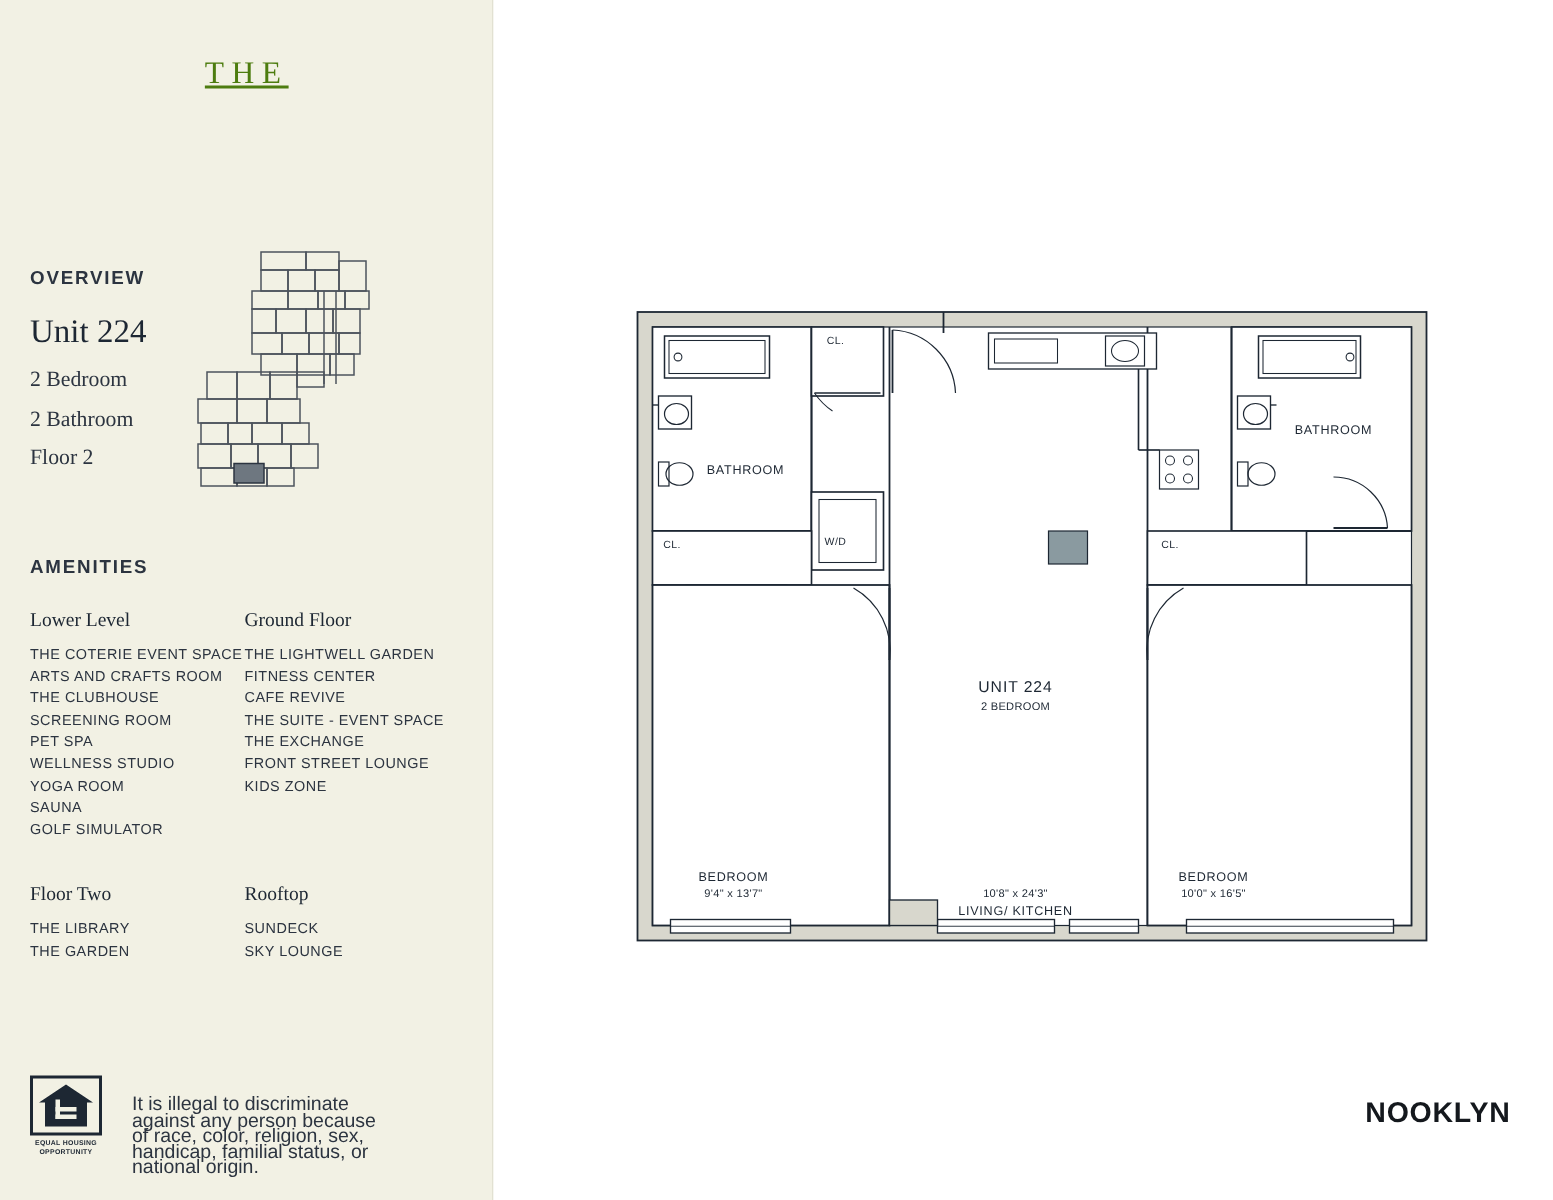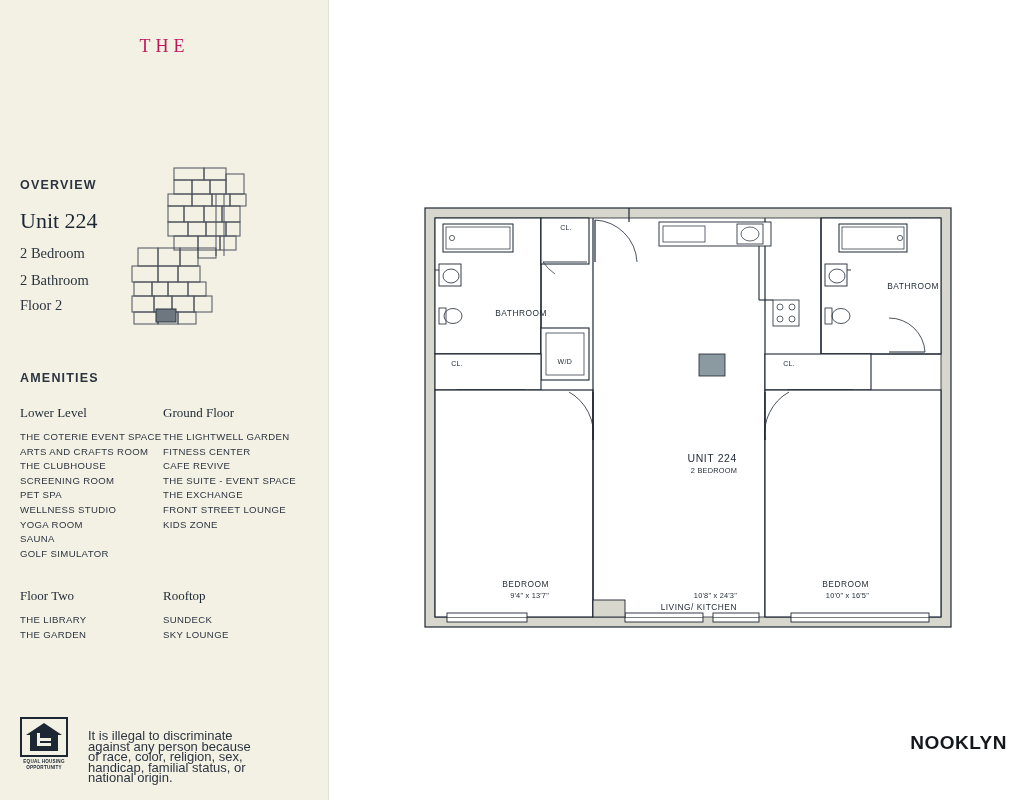--- a/index.html
+++ b/index.html
@@ -27,23 +27,24 @@
 
   .brand {
     position: absolute;
     left: 0; top: 36px;
     width: 329px;
     text-align: center;
     font-family: "Liberation Serif", serif;
     color: #2c3440;
   }
   .brand-the {
-    font-size: 18px;
+    font-size: 21px;
     letter-spacing: 5px;
-    color: #be185d;
+    color: #4d7c0f;
+    text-decoration: underline;
   }
   .brand-name {
     font-size: 38px;
     letter-spacing: 3px;
     margin-top: 2px;
     color: #222c38;
   }
 
   .sec-head {
     position: absolute;
@@ -149,21 +150,21 @@
     font-size: 19px;
     font-weight: bold;
     letter-spacing: 0.5px;
     color: #14181d;
   }
 
   
   .plan-label {
     position: absolute;
     color: #1d2733;
-    text-align: right;
+    text-align: center;
   }
   .lbl-room {
     font-size: 8.4px;
     letter-spacing: 0.5px;
   }
   .lbl-dim {
     font-size: 7.4px;
     letter-spacing: 0.2px;
   }
   .lbl-small {

